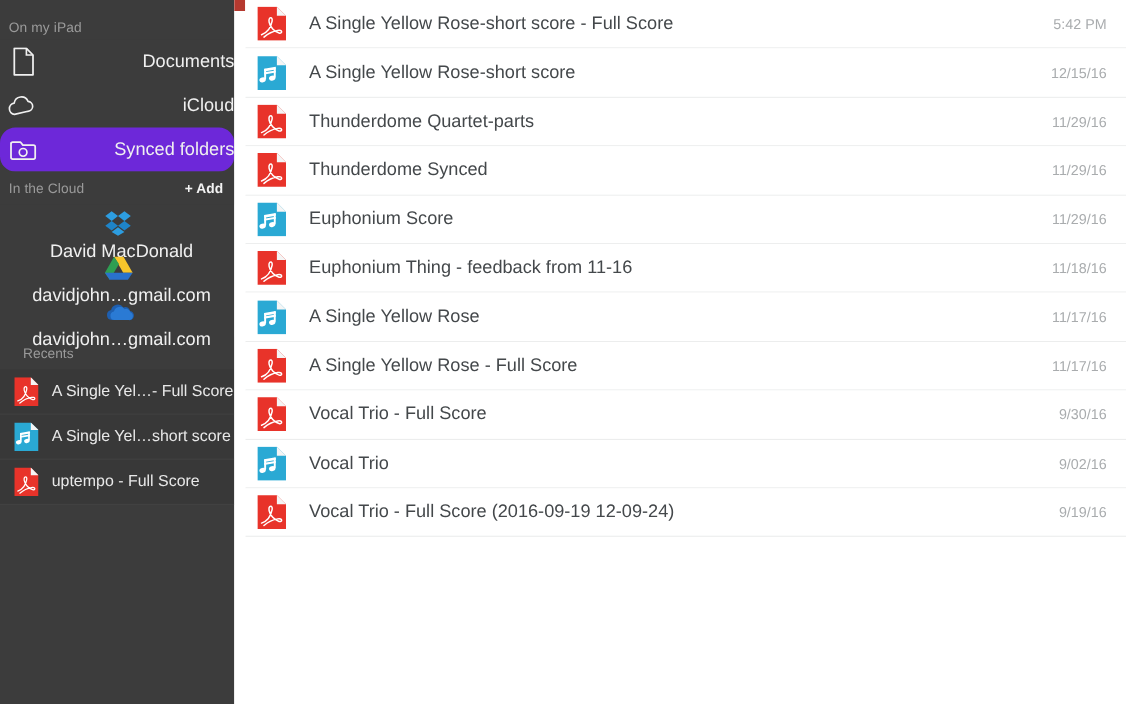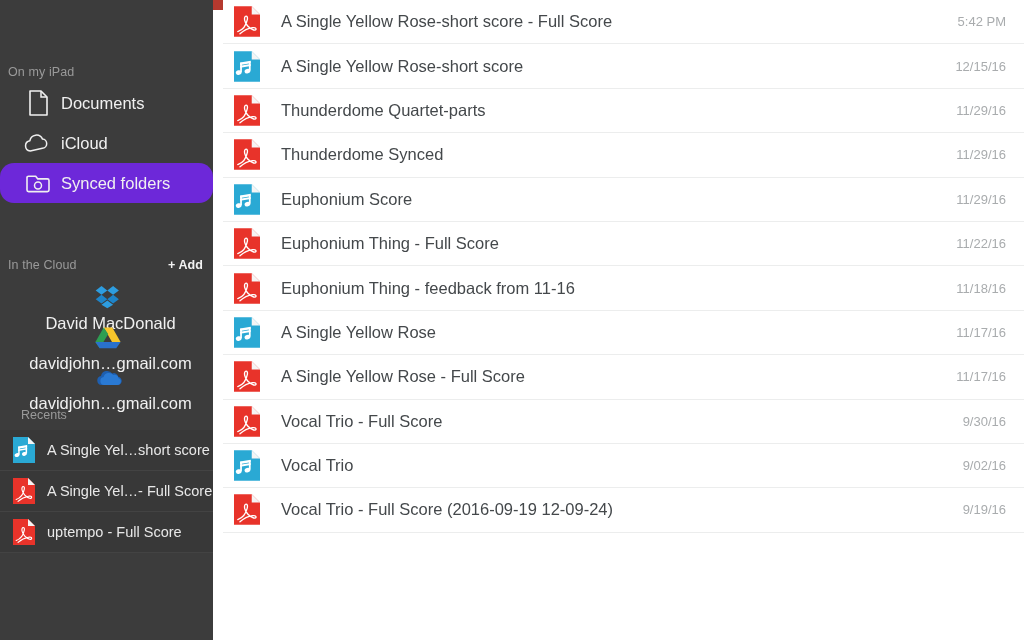--- a/index.html
+++ b/index.html
@@ -30,36 +30,36 @@
   .section-header {
     height: 30px;
     display: flex;
     align-items: center;
     padding: 0 10px 0 8px;
     color: #9a9a9a;
     font-size: 12.5px;
     letter-spacing: 0.1px;
     justify-content: space-between;
     background: #3c3c3c;
-    margin-top: 47px;
   }
   .section-header.first { height: 32px; align-items: flex-end; padding-bottom: 4px; }
   .section-header .add-btn {
     color: #f2f2f2;
     font-size: 12.5px;
     font-weight: bold;
   }
   .nav-item {
     height: 40px;
     display: flex;
     align-items: center;
-    padding-left: 20px;
+    padding-left: 3px;
     color: #f0f0f0;
     font-size: 16.5px;
     cursor: default;
+    justify-content: space-between;
   }
   .nav-item.selected {
     background: #6d28d9;
     border-radius: 14px;
   }
   .nav-icon {
     width: 36px;
     height: 26px;
     display: flex;
     align-items: center;
@@ -236,20 +236,31 @@
         <svg width="28" height="17" viewBox="0 0 28 17">
           <path d="M7.5 16 a4.6 4.6 0 0 1 -0.5 -9.1 a6.3 6.3 0 0 1 11.2 -2.4 a4.3 4.3 0 0 1 6 3.2 a4.2 4.2 0 0 1 -1.3 8.3 z" fill="#1e5fb0"></path>
           <path d="M10 16 a4 4 0 0 1 -0.4 -7.9 a5.5 5.5 0 0 1 9.7 -2 a3.8 3.8 0 0 1 5.2 2.8 a3.7 3.7 0 0 1 -1.1 7.1 z" fill="#2a7ad4"></path>
         </svg>
       </span>
       <span>davidjohn…gmail.com</span>
     </div>
 
     <div class="recents-header">
       <span>Recents</span>
+    </div>
+
+    <div class="recent-item">
+      <span class="recent-icon">
+        <svg width="22" height="26" viewBox="0 0 22 26">
+          <path d="M0 0 h15 l7 7 v19 h-22 z" fill="#e8332a"></path>
+          <path d="M15 0 l7 7 h-7 z" fill="#f5f5f5"></path>
+          <path d="M3.2 21.5 c4.5 -1.6 7.3 -6.1 8.1 -10.4 c0.25 -1.4 -0.1 -2.6 -1.1 -2.6 c-1.15 0 -1.5 1.6 -1.15 3.5 c0.7 3.6 4.1 7.2 7.6 8.2 c1.3 0.35 2 -0.2 2 -0.9 c0 -0.9 -1.2 -1.35 -3 -1.05 c-3.1 0.5 -7.7 2.6 -10.6 5.1" fill="none" stroke="#ffffff" stroke-width="1.15" stroke-linecap="round" stroke-linejoin="round"></path>
+        </svg>
+      </span>
+      <span>A Single Yel…- Full Score</span>
     </div>
 
     <div class="recent-item">
       <span class="recent-icon">
         <svg width="22" height="26" viewBox="0 0 22 26">
           <path d="M0 0 h15 l7 7 v19 h-22 z" fill="#2aa9d4"></path>
           <path d="M15 0 l7 7 h-7 z" fill="#f5f5f5"></path>
           <g fill="#ffffff">
             <rect x="5.2" y="9.6" width="1.5" height="8.2" rx="0.6"></rect>
             <rect x="12.6" y="8.4" width="1.5" height="8.2" rx="0.6"></rect>
@@ -264,31 +275,20 @@
     </div>
 
     <div class="recent-item">
       <span class="recent-icon">
         <svg width="22" height="26" viewBox="0 0 22 26">
           <path d="M0 0 h15 l7 7 v19 h-22 z" fill="#e8332a"></path>
           <path d="M15 0 l7 7 h-7 z" fill="#f5f5f5"></path>
           <path d="M3.2 21.5 c4.5 -1.6 7.3 -6.1 8.1 -10.4 c0.25 -1.4 -0.1 -2.6 -1.1 -2.6 c-1.15 0 -1.5 1.6 -1.15 3.5 c0.7 3.6 4.1 7.2 7.6 8.2 c1.3 0.35 2 -0.2 2 -0.9 c0 -0.9 -1.2 -1.35 -3 -1.05 c-3.1 0.5 -7.7 2.6 -10.6 5.1" fill="none" stroke="#ffffff" stroke-width="1.15" stroke-linecap="round" stroke-linejoin="round"></path>
         </svg>
       </span>
-      <span>A Single Yel…- Full Score</span>
-    </div>
-
-    <div class="recent-item">
-      <span class="recent-icon">
-        <svg width="22" height="26" viewBox="0 0 22 26">
-          <path d="M0 0 h15 l7 7 v19 h-22 z" fill="#e8332a"></path>
-          <path d="M15 0 l7 7 h-7 z" fill="#f5f5f5"></path>
-          <path d="M3.2 21.5 c4.5 -1.6 7.3 -6.1 8.1 -10.4 c0.25 -1.4 -0.1 -2.6 -1.1 -2.6 c-1.15 0 -1.5 1.6 -1.15 3.5 c0.7 3.6 4.1 7.2 7.6 8.2 c1.3 0.35 2 -0.2 2 -0.9 c0 -0.9 -1.2 -1.35 -3 -1.05 c-3.1 0.5 -7.7 2.6 -10.6 5.1" fill="none" stroke="#ffffff" stroke-width="1.15" stroke-linecap="round" stroke-linejoin="round"></path>
-        </svg>
-      </span>
       <span>uptempo - Full Score</span>
     </div>
 
   </div>
 
   <div class="main">
     <div class="topbar"></div>
     <div class="filelist" id="filelist">
         <div class="file-row">
           <span class="file-icon">
@@ -360,31 +360,20 @@
           <span class="file-date">11/29/16</span>
         </div>
         <div class="file-row">
           <span class="file-icon">
             <svg width="26" height="31" viewBox="0 0 22 26">
               <path d="M0 0 h15 l7 7 v19 h-22 z" fill="#e8332a"></path>
               <path d="M15 0 l7 7 h-7 z" fill="#f5f5f5"></path>
               <path d="M3.2 21.5 c4.5 -1.6 7.3 -6.1 8.1 -10.4 c0.25 -1.4 -0.1 -2.6 -1.1 -2.6 c-1.15 0 -1.5 1.6 -1.15 3.5 c0.7 3.6 4.1 7.2 7.6 8.2 c1.3 0.35 2 -0.2 2 -0.9 c0 -0.9 -1.2 -1.35 -3 -1.05 c-3.1 0.5 -7.7 2.6 -10.6 5.1" fill="none" stroke="#ffffff" stroke-width="1.15" stroke-linecap="round" stroke-linejoin="round"></path>
             </svg>
           </span>
-          <span class="file-name">Euphonium Thing - Full Score</span>
-          <span class="file-date">11/22/16</span>
-        </div>
-        <div class="file-row">
-          <span class="file-icon">
-            <svg width="26" height="31" viewBox="0 0 22 26">
-              <path d="M0 0 h15 l7 7 v19 h-22 z" fill="#e8332a"></path>
-              <path d="M15 0 l7 7 h-7 z" fill="#f5f5f5"></path>
-              <path d="M3.2 21.5 c4.5 -1.6 7.3 -6.1 8.1 -10.4 c0.25 -1.4 -0.1 -2.6 -1.1 -2.6 c-1.15 0 -1.5 1.6 -1.15 3.5 c0.7 3.6 4.1 7.2 7.6 8.2 c1.3 0.35 2 -0.2 2 -0.9 c0 -0.9 -1.2 -1.35 -3 -1.05 c-3.1 0.5 -7.7 2.6 -10.6 5.1" fill="none" stroke="#ffffff" stroke-width="1.15" stroke-linecap="round" stroke-linejoin="round"></path>
-            </svg>
-          </span>
           <span class="file-name">Euphonium Thing - feedback from 11-16</span>
           <span class="file-date">11/18/16</span>
         </div>
         <div class="file-row">
           <span class="file-icon">
             <svg width="26" height="31" viewBox="0 0 22 26">
               <path d="M0 0 h15 l7 7 v19 h-22 z" fill="#2aa9d4"></path>
               <path d="M15 0 l7 7 h-7 z" fill="#f5f5f5"></path>
               <g fill="#ffffff">
                 <rect x="5.2" y="9.6" width="1.5" height="8.2" rx="0.6"></rect>

